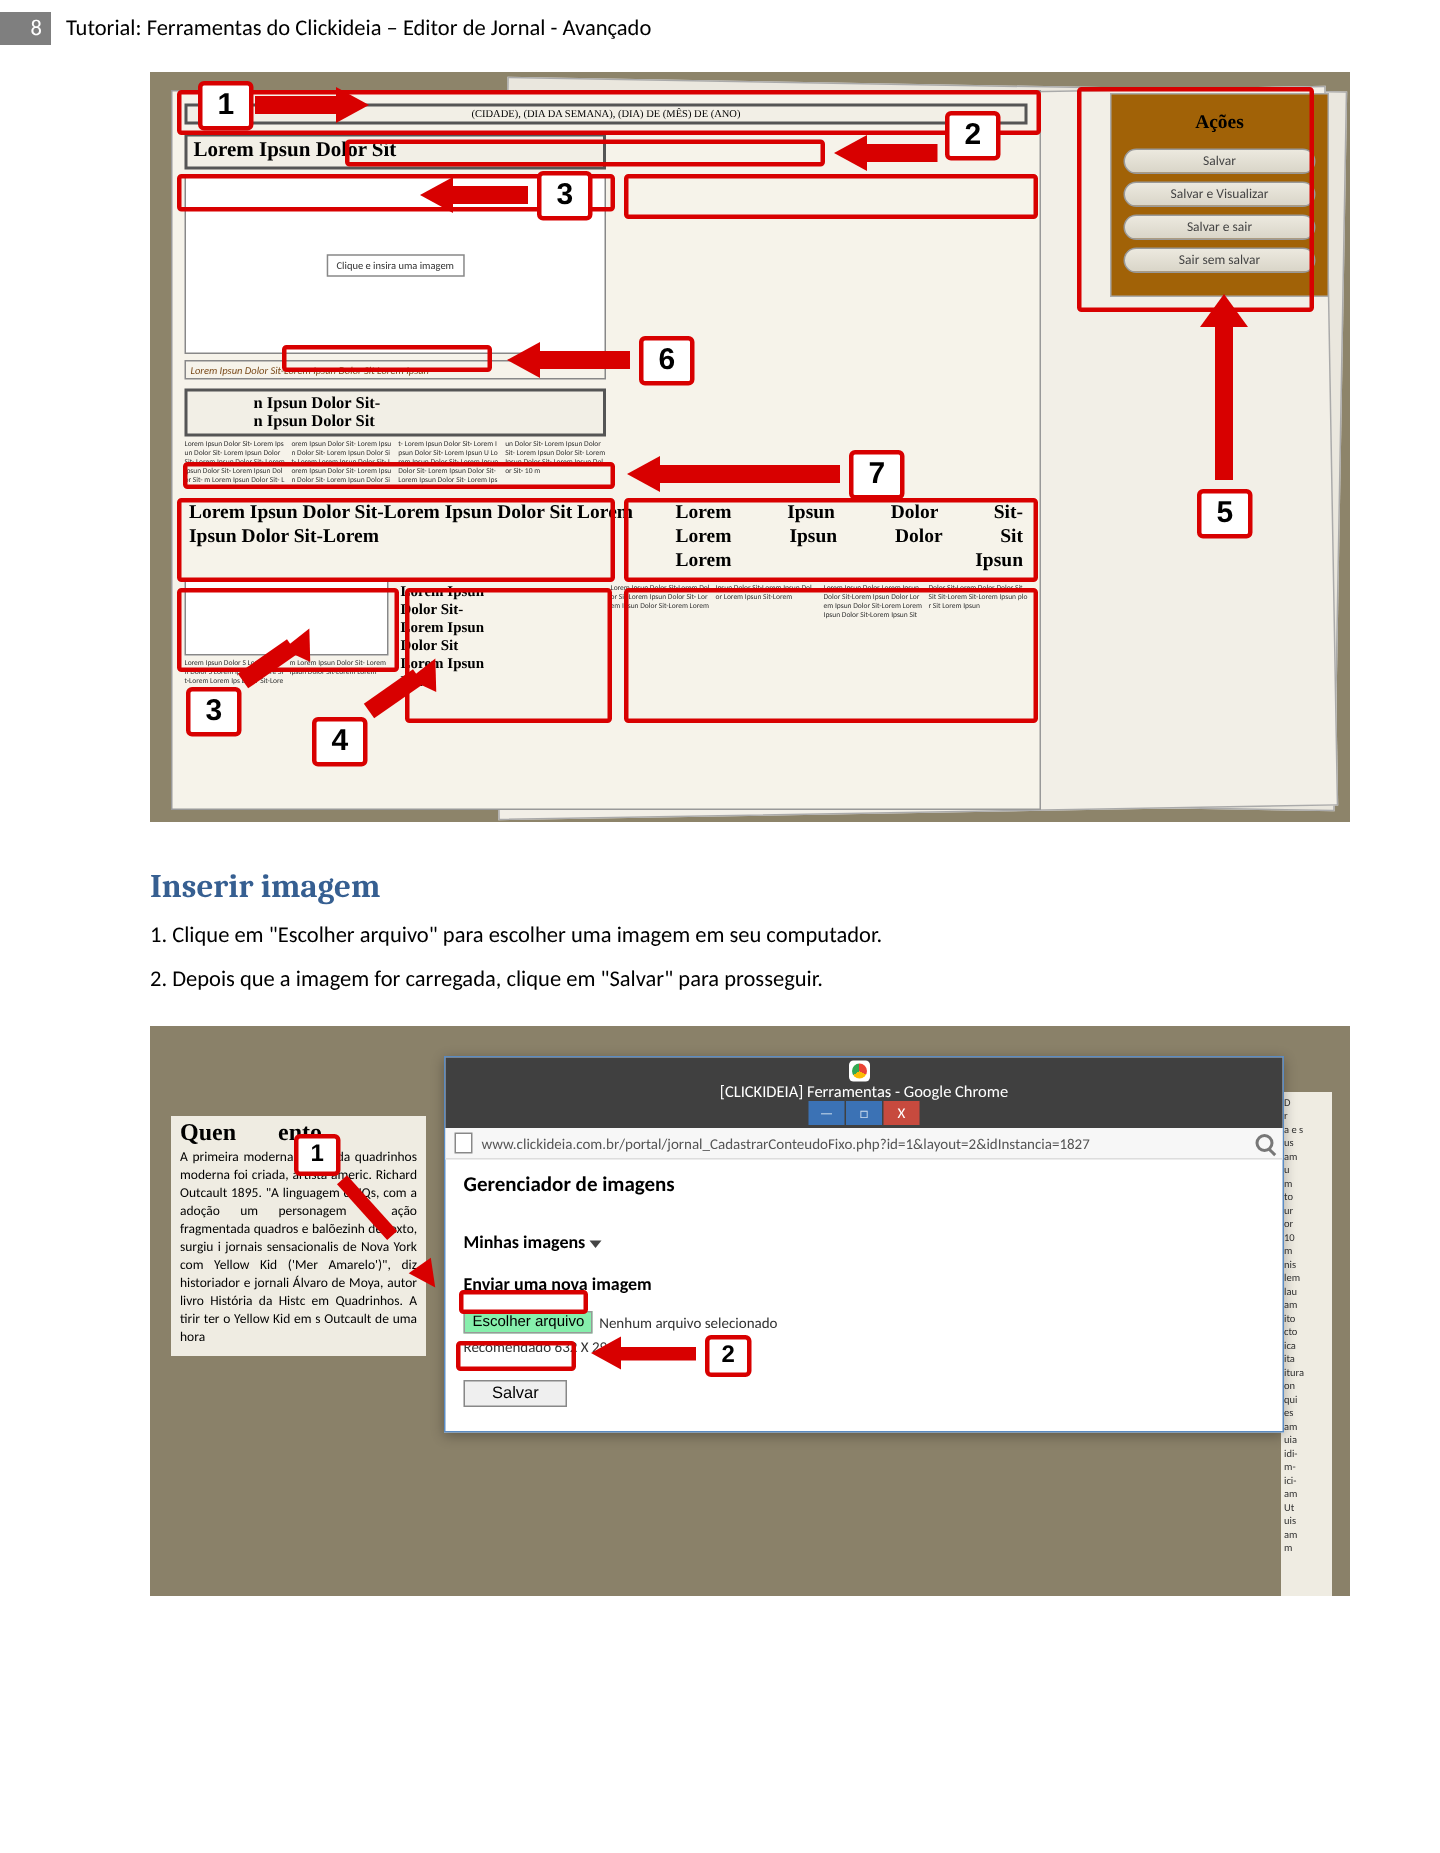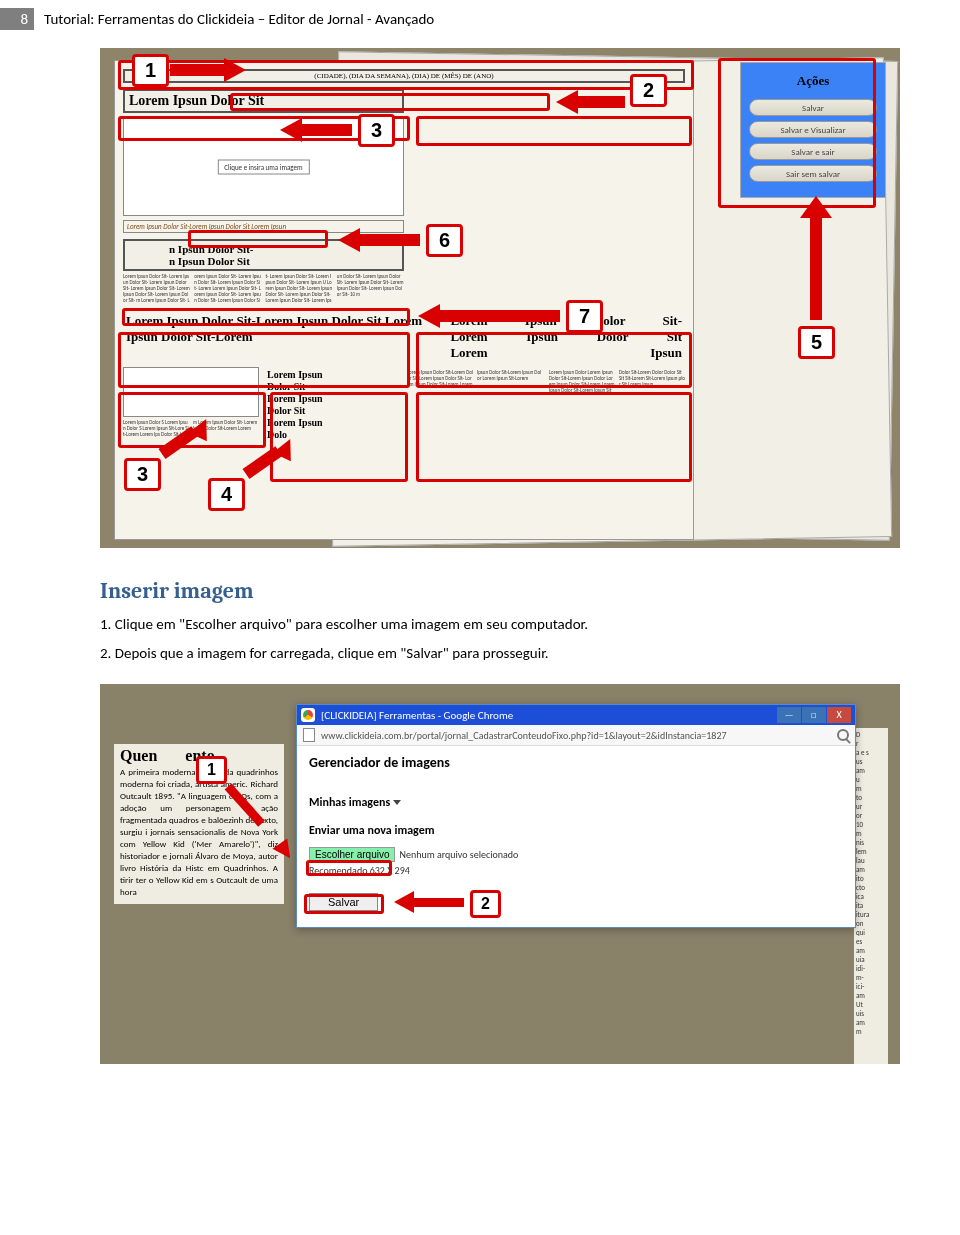--- a/index.html
+++ b/index.html
@@ -12,48 +12,48 @@
   .paper-behind { position: absolute; right: -8px; top: -4px; width: 560px; height: 480px; background: #eae7de; border: 1px solid #aaa; transform: rotate(1deg); }
   .paper-behind2 { position: absolute; right: -2px; top: 2px; width: 560px; height: 480px; background: #f2efe7; border: 1px solid #aaa; transform: rotate(-1deg); }
   .newspaper { position: relative; background: #f6f3ea; width: 580px; min-height: 480px; padding: 6px 8px; border: 1px solid #999; }
   .np-title-box { border: 2px solid #555; text-align: center; font-family: Georgia, serif; font-weight: bold; font-size: 22px; letter-spacing: 1px; padding: 2px 0; background: #f2efe6; }
   .np-subtitle { border: 2px solid #555; text-align: center; font-size: 7px; padding: 1px; margin-top: 2px; background: #f2efe6; font-family: Georgia, serif; }
   .np-row { display: flex; gap: 6px; margin-top: 6px; flex-direction: column; }
   .np-col-left { width: 50%; }
   .np-col-right { width: 50%; }
   .np-headline-box { border: 2px solid #555; background: #f2efe6; font-family: Georgia, serif; font-weight: bold; font-size: 14px; padding: 2px 4px; }
   .np-headline-box2 { border: 2px solid #555; background: #f2efe6; font-family: Georgia, serif; font-weight: bold; font-size: 11px; padding: 2px 4px; }
-  .np-imagebox { background: #fff; border: 1px solid #888; height: 99px; margin-top: 4px; position: relative; }
+  .np-imagebox { background: #fff; border: 1px solid #888; height: 119px; margin-top: 4px; position: relative; }
   .np-imagebox .imglabel { position: absolute; top: 50%; left: 50%; transform: translate(-50%,-50%); border: 1px solid #888; font-size: 7px; padding: 2px 6px; color: #333; }
   .np-caption { border: 1px solid #888; font-size: 7px; padding: 1px 3px; margin-top: 4px; color: #7a4a1a; font-style: italic; }
   .tinytext { font-size: 5px; line-height: 6px; color: #333; columns: 2; column-gap: 4px; margin-top: 2px; word-break: break-all; }
   .tinytext.c4 { columns: 4; }
   .np-headline3 { font-family: Georgia, serif; font-weight: bold; font-size: 13px; margin-top: 8px; padding: 2px 3px; }
   .np-bottom { display: flex; gap: 6px; margin-top: 4px; }
   .np-bottom > div { flex: 1; }
   .bl-imgbox { background: #fff; border: 1px solid #888; height: 50px; }
   .sm-col { font-family: Georgia, serif; font-weight: bold; font-size: 10px; line-height: 12px; padding: 2px; }
-  .sidepanel { position: absolute; right: 14px; top: 14px; width: 146px; background: #3b82f6; border: 1px solid #aaa; padding: 10px 8px; text-align: center; }
+  .sidepanel { position: absolute; right: 14px; top: 14px; width: 146px; background: #a16207; border: 1px solid #aaa; padding: 10px 8px; text-align: center; }
   .sidepanel h4 { font-family: Georgia, serif; font-size: 13px; font-weight: bold; margin-bottom: 10px; }
   .sp-btn { background: linear-gradient(#ece9df,#d9d5c8); border: 1px solid #999; border-radius: 9px; font-size: 9px; padding: 2px 0; margin: 5px 0; color: #444; }
   .callout { position: absolute; background: #fff; border: 3px solid #d80000; border-radius: 4px; font-weight: bold; font-family: Arial, sans-serif; font-size: 20px; text-align: center; padding: 2px 10px; color: #000; z-index: 20; }
   .redbox { position: absolute; border: 3px solid #d80000; border-radius: 3px; z-index: 15; }
   .arrow { position: absolute; z-index: 18; }
   .arrow-r { width: 0; height: 0; border-top: 12px solid transparent; border-bottom: 12px solid transparent; border-left: 22px solid #d80000; }
   .arrow-l { width: 0; height: 0; border-top: 12px solid transparent; border-bottom: 12px solid transparent; border-right: 22px solid #d80000; }
   .arrow-shaft { position: absolute; background: #d80000; height: 12px; z-index: 17; }
   .arrow-shaft-v { position: absolute; background: #d80000; width: 12px; z-index: 17; }
   .section-h2 { font-family: Cambria, Georgia, serif; color: #365f91; font-size: 22px; margin: 30px 0 10px 100px; }
   .body-text { margin: 8px 100px 8px 100px; font-size: 15px; line-height: 1.4; }
   .figure2 { margin: 20px 60px 0 100px; background: #8a8169; padding: 0; position: relative; height: 380px; overflow: hidden; }
   .fig2-left { position: absolute; left: 14px; top: 60px; width: 170px; background: #efece2; padding: 6px; font-size: 9px; line-height: 12px; text-align: justify; }
   .fig2-left h3 { font-family: Georgia, serif; font-size: 16px; font-weight: bold; margin-bottom: 4px; }
   .fig2-right-strip { position: absolute; right: 12px; top: 44px; width: 34px; bottom: 0; background: #efece2; font-size: 7px; line-height: 9px; padding: 2px; color: #333; overflow: hidden; }
   .chrome-window { position: absolute; left: 196px; top: 20px; width: 560px; background: #fff; border: 1px solid #5a8bc3; box-shadow: 0 2px 8px rgba(0,0,0,0.3); }
-  .chrome-titlebar { background: #1d4ed8; display: flex; align-items: center; padding: 2px 4px; }
+  .chrome-titlebar { background: #404040; display: flex; align-items: center; padding: 2px 4px; flex-direction: column; }
   .chrome-favicon { width: 14px; height: 14px; background: #fff; border-radius: 3px; margin-right: 6px; position: relative; }
   .chrome-favicon::after { content: ""; position: absolute; inset: 2px; border-radius: 50%; background: conic-gradient(#ea4335 0 33%, #fbbc05 33% 66%, #34a853 66% 100%); }
   .chrome-title { color: #fff; font-size: 11px; flex: 1; }
   .win-btns { display: flex; gap: 1px; }
   .win-btn { width: 24px; height: 16px; background: #3b72b5; color: #cde; font-size: 10px; text-align: center; line-height: 16px; }
   .win-btn.close { background: #c74a3e; color: #fff; }
   .chrome-url { display: flex; align-items: center; padding: 3px 6px; border-bottom: 1px solid #ddd; background: #f7f7f7; }
   .doc-icon { width: 12px; height: 14px; border: 1px solid #888; margin-right: 6px; position: relative; background: #fff; }
   .url-text { font-size: 10px; color: #555; flex: 1; }
   .zoom-icon { width: 12px; height: 12px; border: 2px solid #777; border-radius: 50%; position: relative; }

